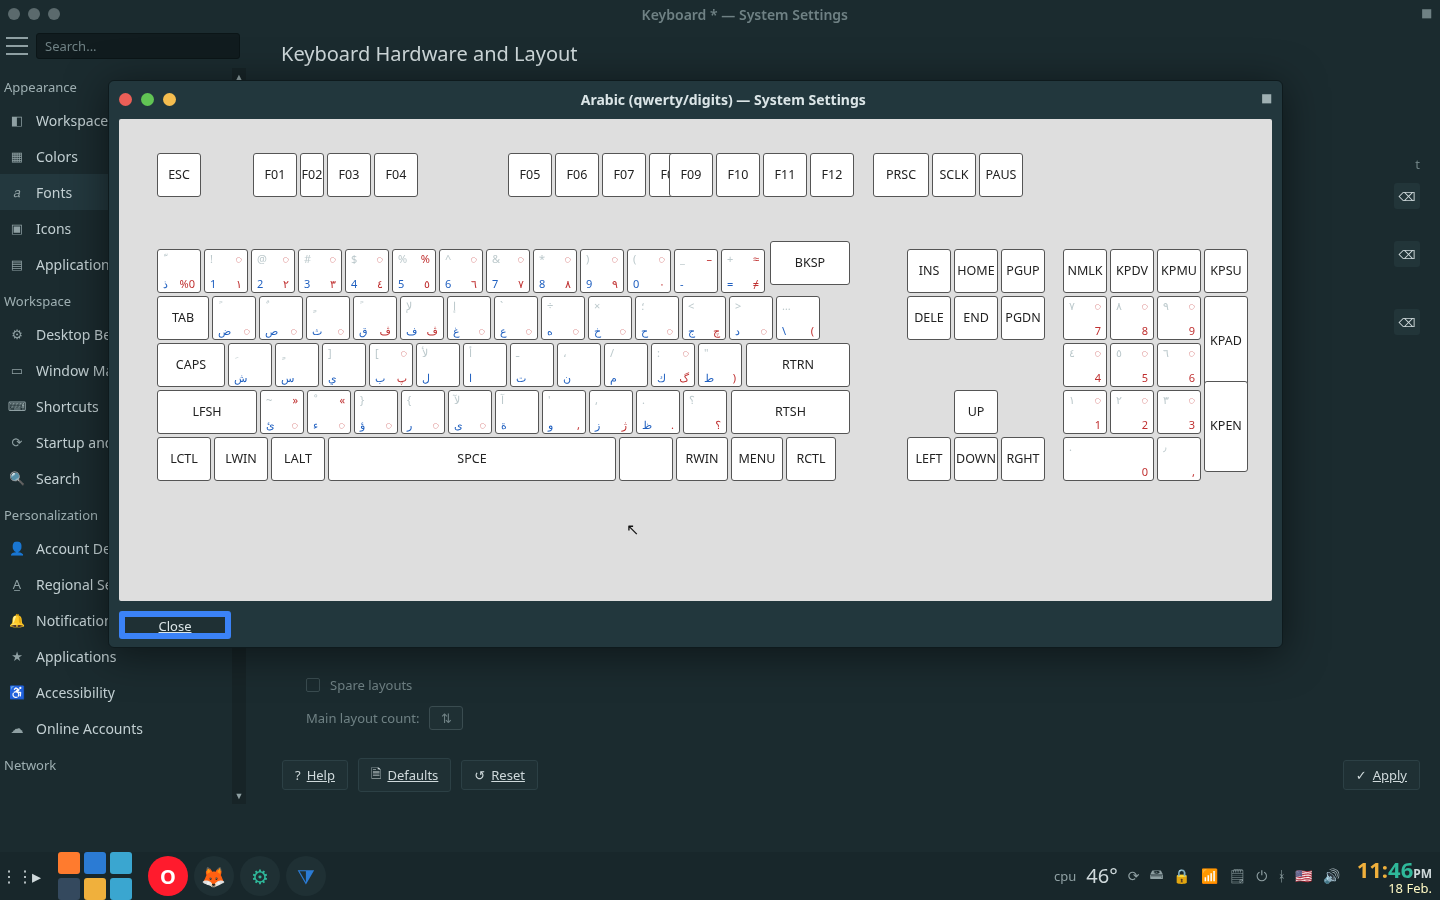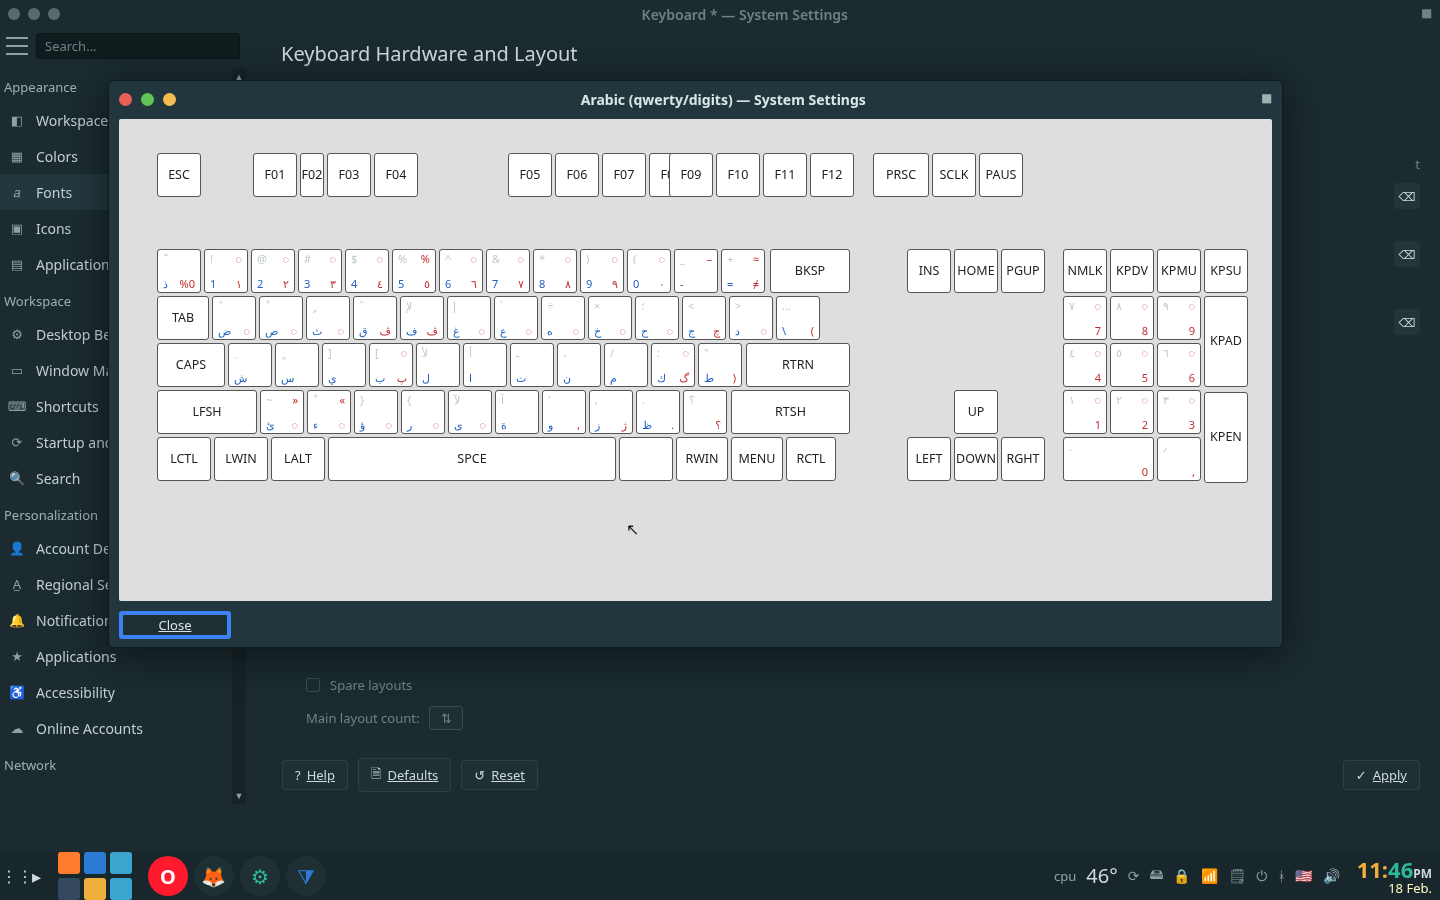--- a/index.html
+++ b/index.html
@@ -42,21 +42,21 @@
 .spacer{flex:1;}
 
 
 .dialog{position:absolute;left:108px;top:80px;width:1175px;height:568px;background:#22373d;border:1px solid #0e1a1d;border-radius:6px;box-shadow:0 6px 40px rgba(0,0,0,.5);}
 .dlg-titlebar{height:36px;display:flex;align-items:center;padding:0 10px;}
 .dlg-title{flex:1;text-align:center;font-weight:700;font-size:14px;color:#dbe5e7;}
 .dtl-btn{width:13px;height:13px;border-radius:50%;margin-right:9px;}
 .b-red{background:#ec5f57;}.b-yel{background:#f5bd4f;}.b-grn{background:#61c454;}
 .dlg-body{position:absolute;left:10px;right:10px;top:38px;bottom:46px;background:#dedede;border-radius:2px;padding:34px 26px 10px;}
 .dlg-foot{position:absolute;left:10px;bottom:8px;}
-.close-btn{width:112px;height:28px;border:4px solid #3b82f6;background:#1f3034;color:#dbe5e7;border-radius:3px;font-size:13px;}
+.close-btn{width:112px;height:28px;border:6px solid #3b82f6;background:#1f3034;color:#dbe5e7;border-radius:3px;font-size:13px;}
 
 
 .kb{position:relative;width:100%;height:100%;}
 .row{display:flex;gap:3px;position:absolute;}
 .key{background:#fff;border:1px solid #555;border-radius:3px;display:flex;align-items:center;justify-content:center;font-size:12px;color:#222;height:44px;line-height:1;}
 .key.s{width:44px;}
 .key-lbl{font-size:12.5px;}
 
 
 .ck{background:#fff;border:1px solid #555;border-radius:3px;width:44px;height:44px;position:relative;font-size:11px;}
@@ -362,21 +362,21 @@
             <span class="bl">-</span>
             <span class="br"></span>
           </div>
           <div class="ck">
             <span class="tl">+</span>
             <span class="tr red">≈</span>
             <span class="bl">=</span>
             <span class="br">≠</span>
           </div>
         </div>
-      <div class="row" style="top:96px;left:625px;text-align:right;">
+      <div class="row" style="top:88px;left:625px;text-align:right;">
           <div class="key" style="width:80px">
             <span class="key-lbl">BKSP</span>
           </div>
         </div>
 
       <div class="row" style="top:143px;left:12px;">
           <div class="key" style="width:52px">
             <span class="key-lbl">TAB</span>
           </div>
         </div>
@@ -642,20 +642,31 @@
         <div class="key s">
             <span class="key-lbl small">INS</span>
           </div>
         <div class="key s">
             <span class="key-lbl small">HOME</span>
           </div>
         <div class="key s">
             <span class="key-lbl small">PGUP</span>
           </div>
       </div>
+      <div class="row" style="top:143px;left:762px;">
+        <div class="key s">
+            <span class="key-lbl small">DELE</span>
+          </div>
+        <div class="key s">
+            <span class="key-lbl small">END</span>
+          </div>
+        <div class="key s">
+            <span class="key-lbl small">PGDN</span>
+          </div>
+      </div>
       <div class="row" style="top:237px;left:809px;">
           <div class="key s">
             <span class="key-lbl">UP</span>
           </div>
         </div>
       <div class="row" style="top:96px;left:918px;">
         <div class="key s">
             <span class="key-lbl small">NMLK</span>
           </div>
         <div class="key s">
@@ -752,21 +763,21 @@
             <span class="tr red"></span>
             <span class="bl"></span>
             <span class="br">,</span>
           </div>
         </div>
       <div class="row" style="top:143px;left:1059px;">
           <div class="key" style="width:44px;height:91px">
             <span class="key-lbl small">KPAD</span>
           </div>
         </div>
-      <div class="row" style="top:239px;left:1059px;">
+      <div class="row" style="top:228px;left:1059px;">
           <div class="key" style="width:44px;height:91px">
             <span class="key-lbl small">KPEN</span>
           </div>
         </div>
     </div>
   </div>
 
   <div class="dlg-foot">
     <button class="close-btn"><u>Close</u></button>
   </div>

